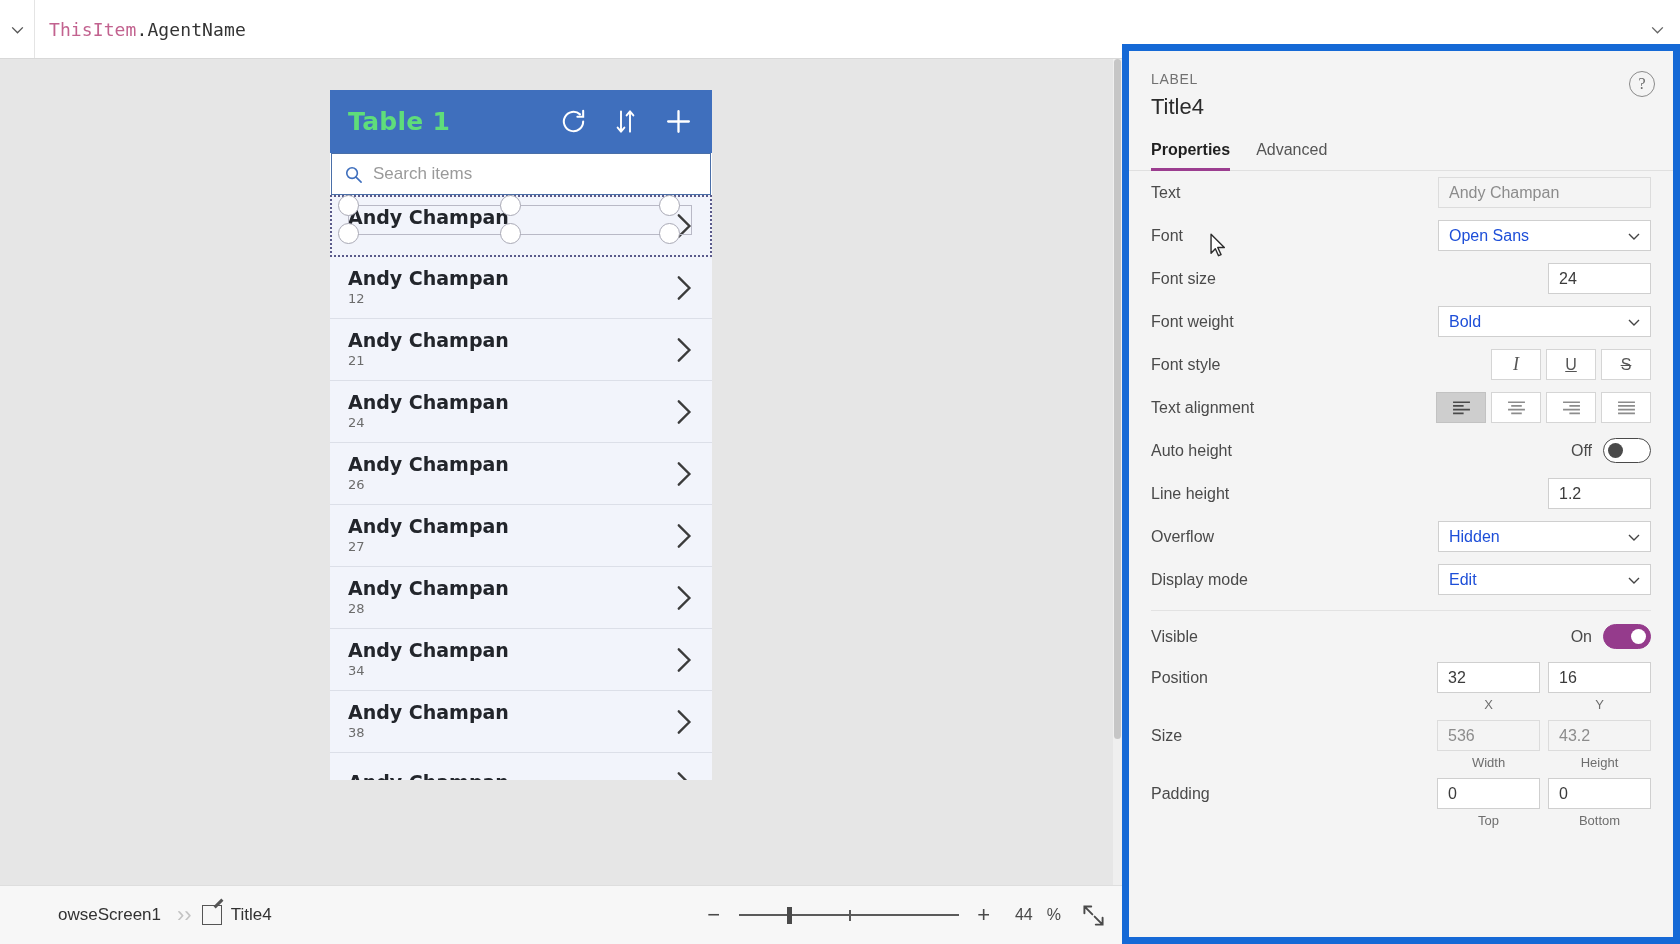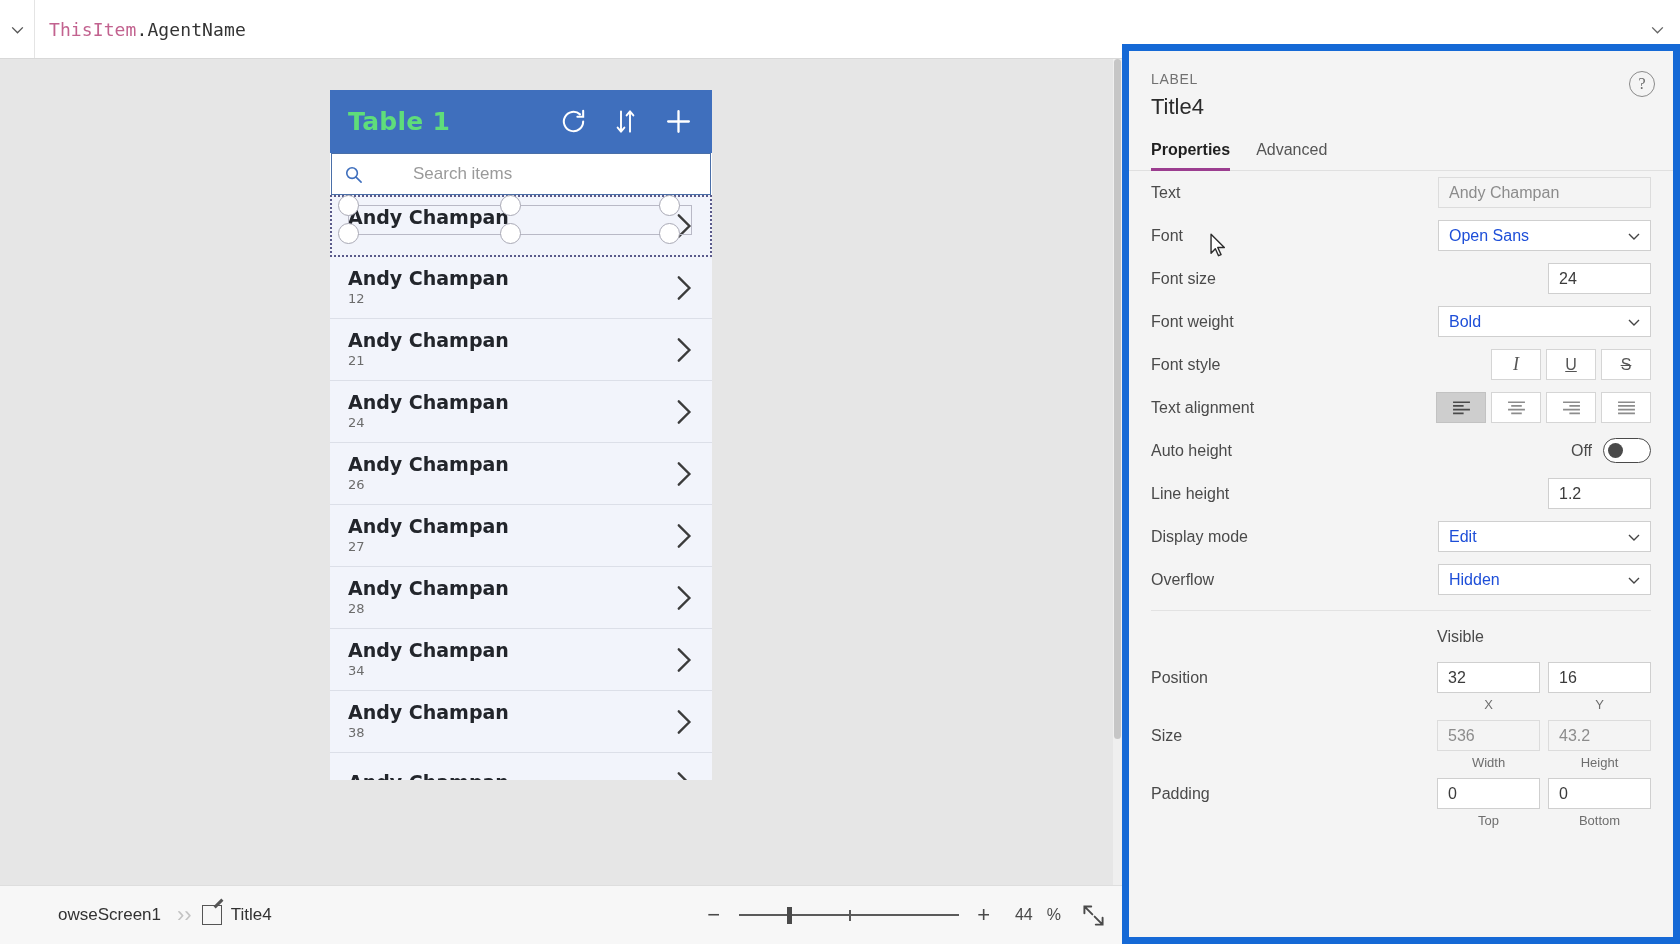--- a/index.html
+++ b/index.html
@@ -53,21 +53,21 @@
     font-family: "DejaVu Sans", sans-serif;
   }
   .app-header-icons { margin-left: auto; display: flex; align-items: center; gap: 26px; }
   .hdr-icon { color: #ffffff; cursor: pointer; display: flex; align-items: center; }
 
   .search-row {
     height: 42px; margin: 0 1px; border: 1px solid #4a6fa8;
     display: flex; align-items: center; padding: 0 12px; background: #fff;
   }
   .search-ico { color: #3f6fbd; margin-right: 10px; display: flex; }
-  .search-placeholder { color: #9a9a9a; font-size: 17px; margin-left: 40px; }
+  .search-placeholder { color: #9a9a9a; font-size: 17px; }
 
   .list { position: relative; }
   .list-item {
     height: 62px; background: #f2f4fb; border-bottom: 1px solid #dcdfe8;
     display: flex; align-items: center; padding: 0 18px; position: relative;
   }
   .li-texts { display: flex; flex-direction: column; justify-content: center; gap: 2px; }
   .li-title { font-size: 19px; font-weight: bold; color: #22252b;
               font-family: "DejaVu Sans", sans-serif; line-height: 1.05; }
   .li-sub { font-size: 13px; color: #6c6c6c; font-family: "DejaVu Sans", sans-serif; }
@@ -557,51 +557,59 @@
         </div>
 
         <div class="prop-row">
           <div class="prop-label">Line height</div>
           <div class="prop-control">
             <div class="inp num">1.2</div>
           </div>
         </div>
 
         <div class="prop-row">
+          <div class="prop-label">Overflow</div>
+          <div class="prop-control">
+            <div class="select">
+              <span class="val">Hidden</span>
+              <span class="chev">
+                <svg width="16" height="16" viewBox="0 0 16 16">
+                    <path d="M3 6l5 5 5-5" stroke="#444" stroke-width="1.4" fill="none"></path>
+                  </svg>
+              </span>
+            </div>
+          </div>
+        </div>
+
+        <div class="prop-row">
           <div class="prop-label">Display mode</div>
           <div class="prop-control">
             <div class="select">
               <span class="val">Edit</span>
               <span class="chev">
                 <svg width="16" height="16" viewBox="0 0 16 16">
                     <path d="M3 6l5 5 5-5" stroke="#444" stroke-width="1.4" fill="none"></path>
                   </svg>
               </span>
             </div>
           </div>
         </div>
 
-        <div class="prop-row">
-          <div class="prop-label">Overflow</div>
-          <div class="prop-control">
-            <div class="select">
-              <span class="val">Hidden</span>
-              <span class="chev">
-                <svg width="16" height="16" viewBox="0 0 16 16">
-                    <path d="M3 6l5 5 5-5" stroke="#444" stroke-width="1.4" fill="none"></path>
-                  </svg>
-              </span>
-            </div>
-          </div>
-        </div>
-
         <div class="divider"></div>
 
         <div class="prop-row">
           <div class="prop-label">Visible</div>
+          <div class="prop-control">
+            <div class="toggle-wrap">
+              <span class="toggle-state">On</span>
+              <div class="toggle on">
+                <span class="knob"></span>
+              </div>
+            </div>
+          </div>
         </div>
 
         <div class="prop-row" style="min-height:38px">
           <div class="prop-label">Position</div>
           <div class="prop-control">
             <div class="inp half">32</div>
             <div class="inp half">16</div>
           </div>
         </div>
         <div class="sub-labels">

